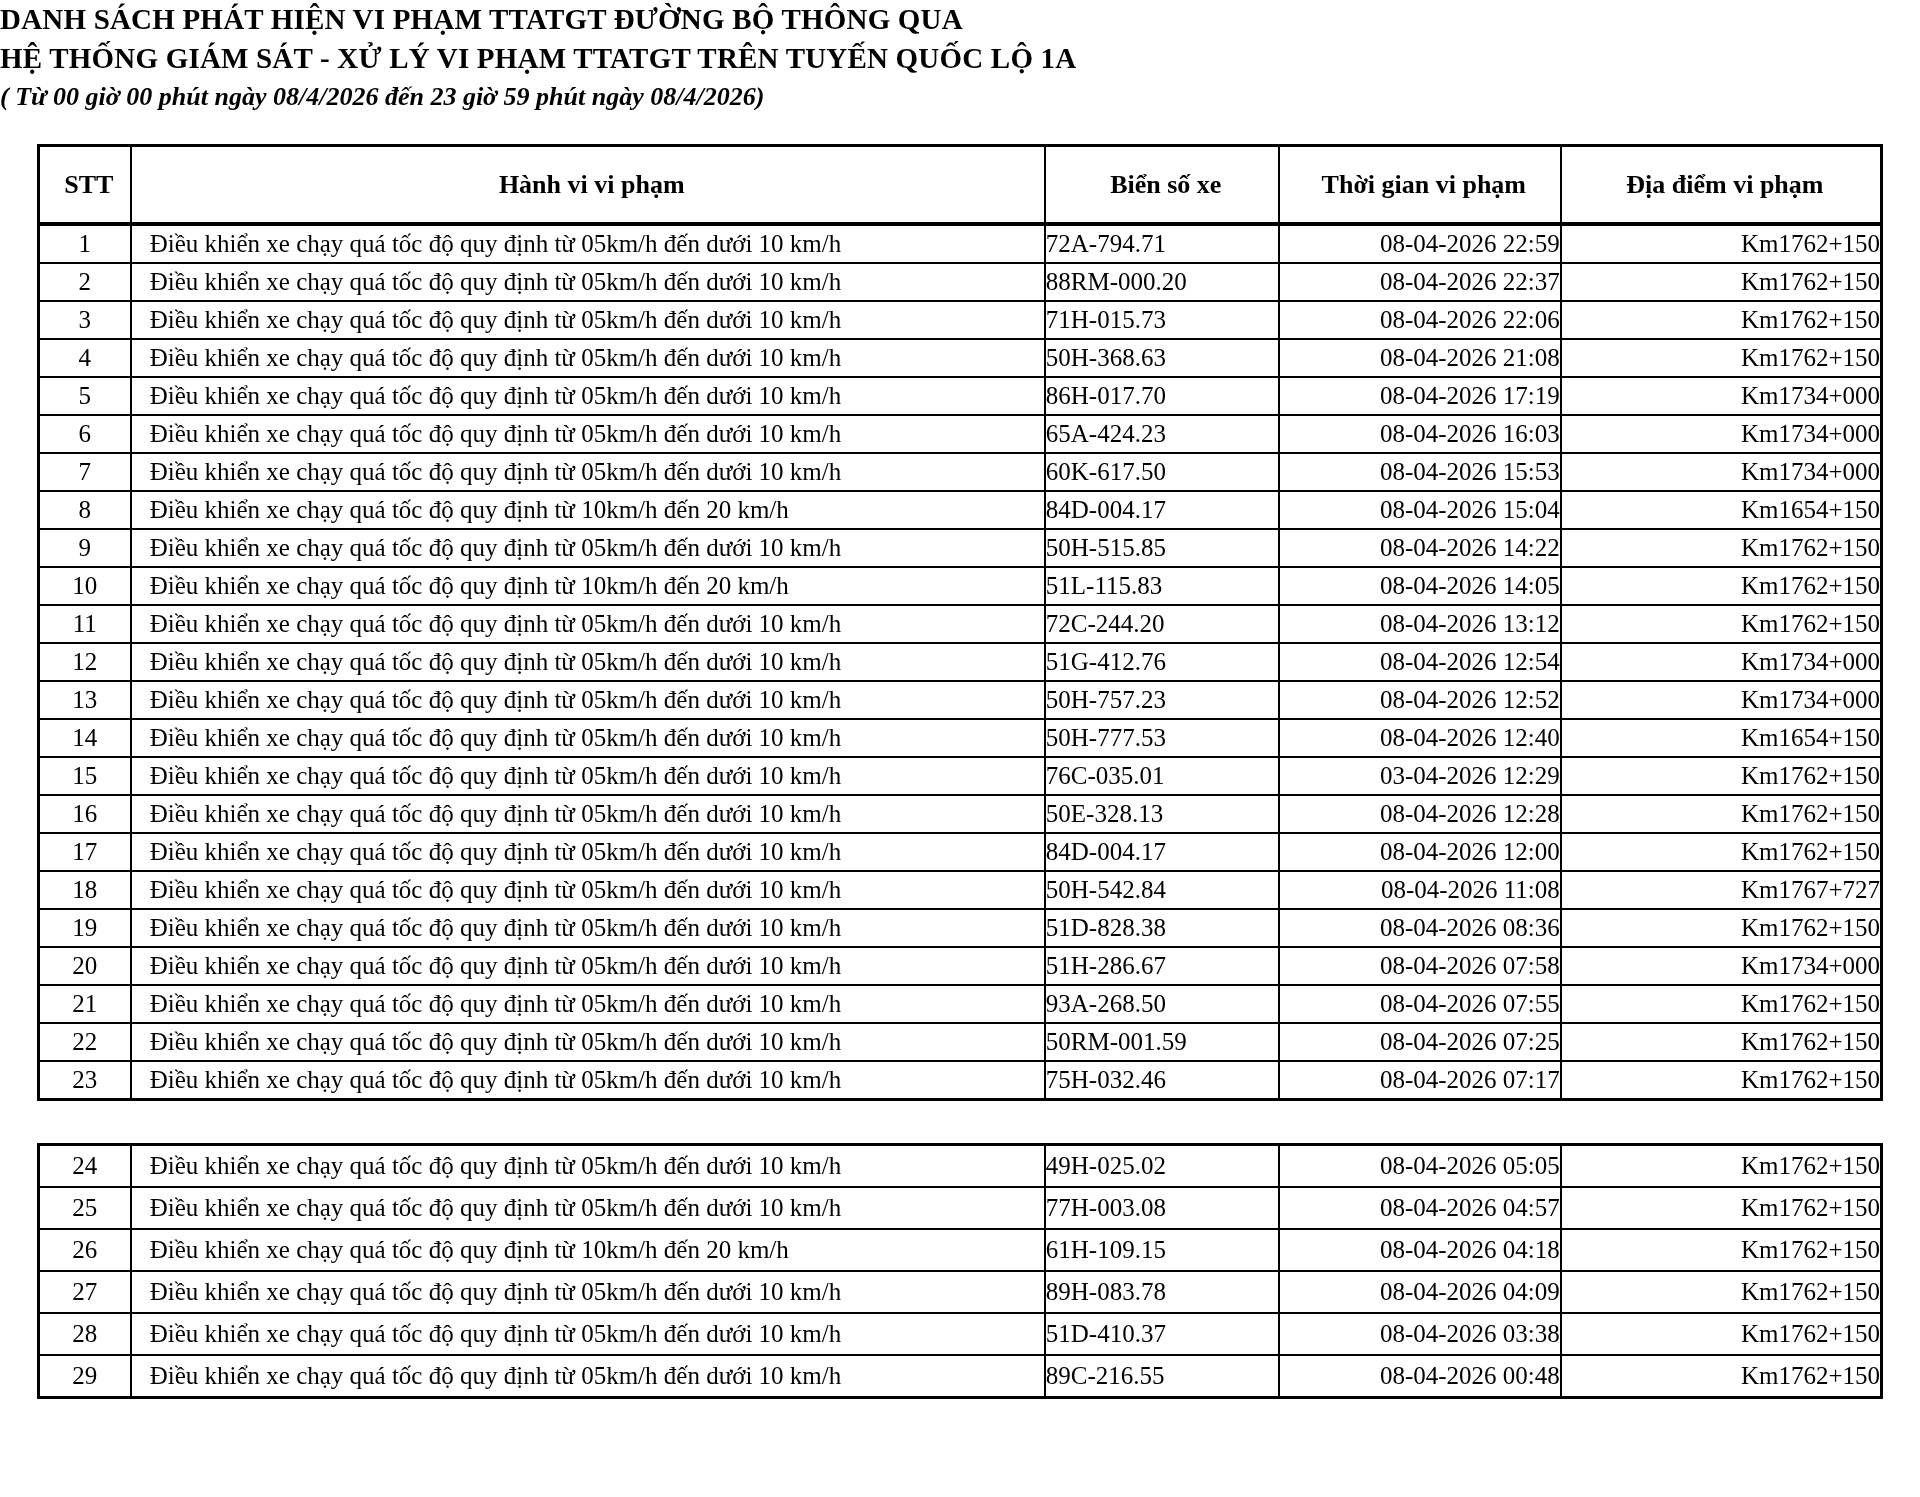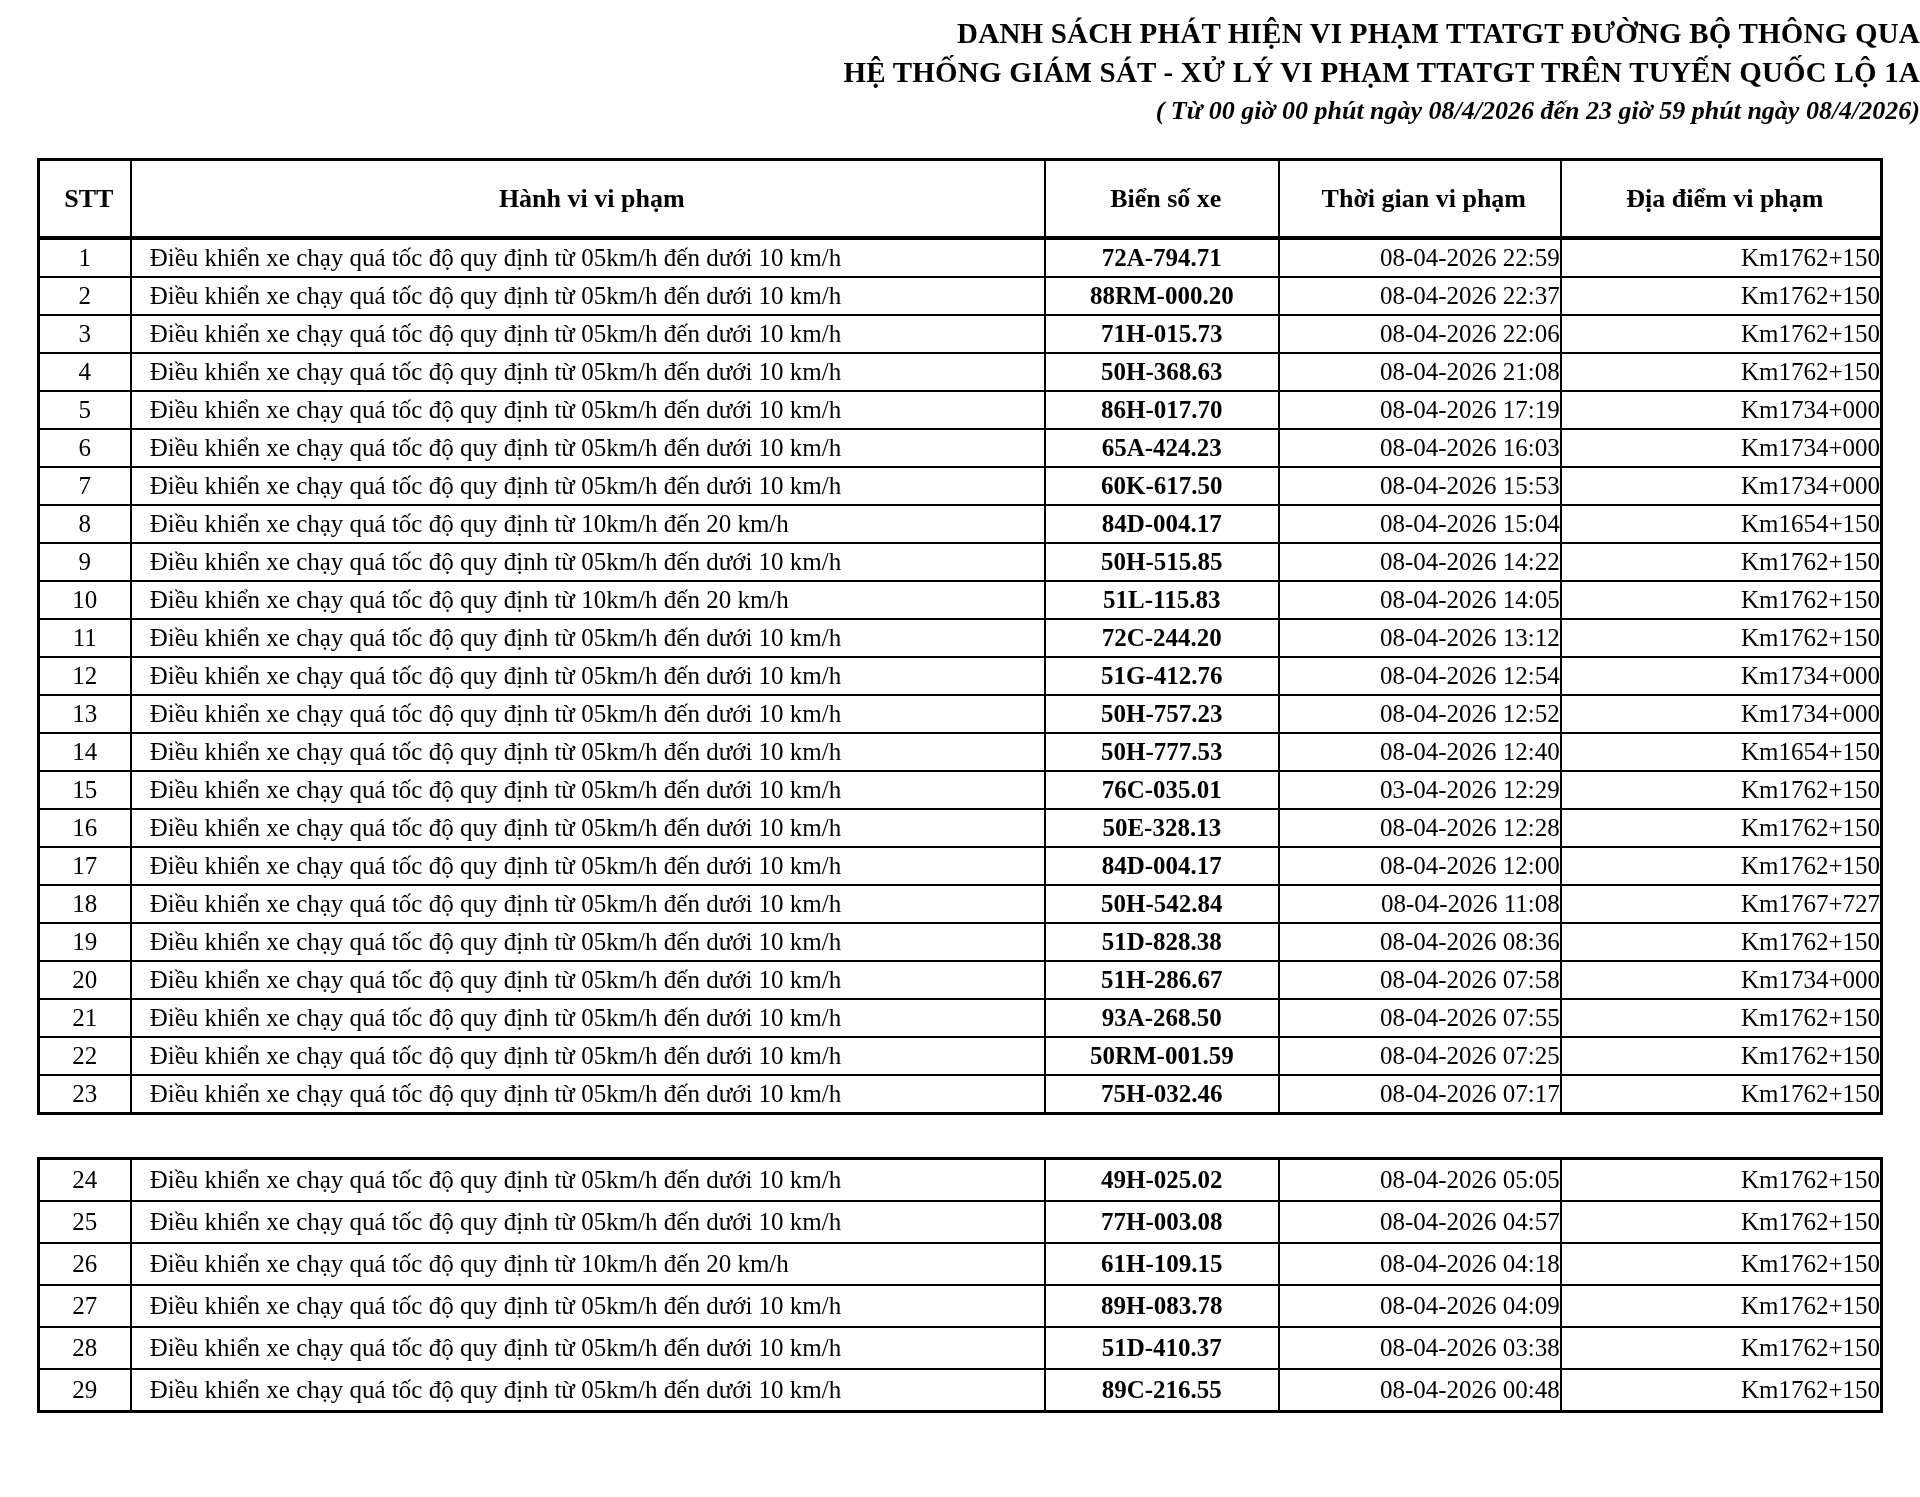--- a/index.html
+++ b/index.html
@@ -8,22 +8,21 @@
     background: #ffffff;
   }
   body {
     width: 1920px;
     height: 1497px;
     font-family: "Liberation Serif", "DejaVu Serif", serif;
     color: #000;
     overflow: hidden;
   }
   .doc-header {
-    padding-top: 14px;
-    text-align: right;
+    text-align: left;
   }
   .title-line {
     font-weight: bold;
     font-size: 29px;
     line-height: 39px;
     letter-spacing: 0.2px;
   }
   .date-range {
     font-style: italic;
     font-weight: bold;
@@ -69,22 +68,21 @@
   .col-time     { width: 15.3%; }
   .col-location { width: 17.4%; }
   td.cell-stt {
     text-align: center;
   }
   td.cell-violation {
     text-align: left;
     padding-left: 18px;
   }
   td.cell-plate {
-    text-align: center;
-    font-weight: bold;
+    font-weight: normal;
   }
   td.cell-time, td.cell-location {
     text-align: right;
   }
 </style>
 </head>
 <body>
 
 <div class="doc-header">
   <div class="title-line">DANH SÁCH PHÁT HIỆN VI PHẠM TTATGT ĐƯỜNG BỘ THÔNG QUA</div>

